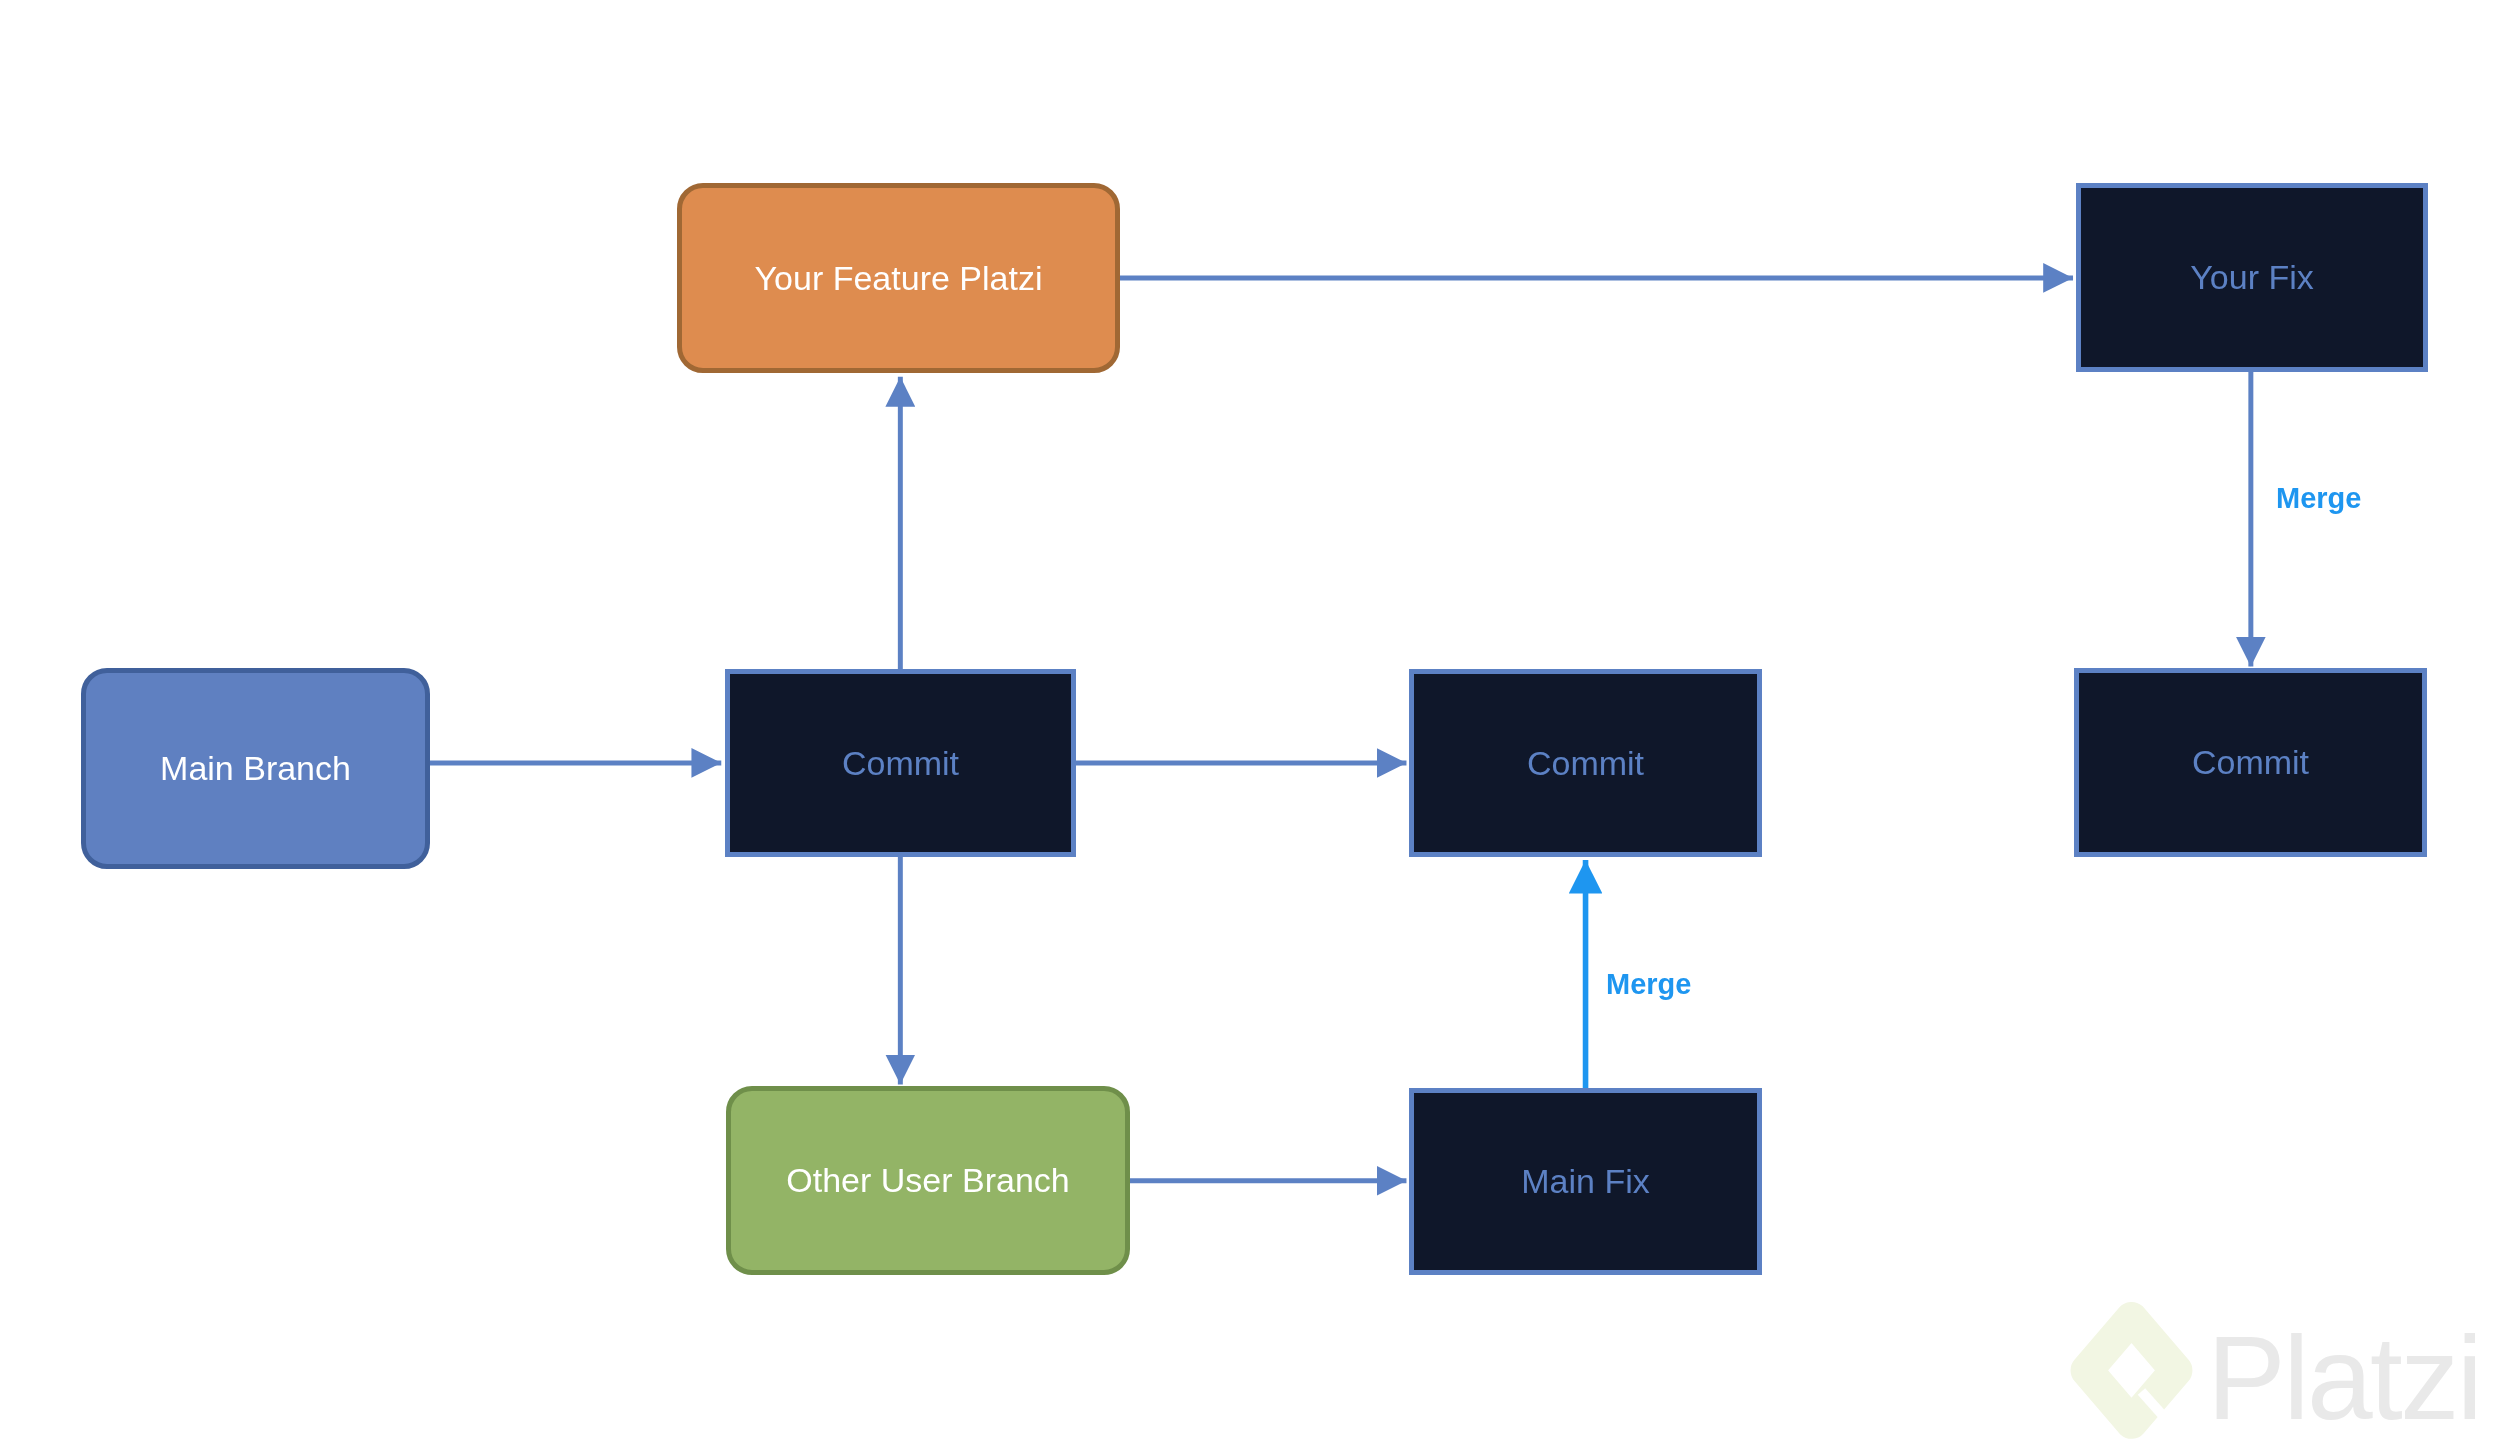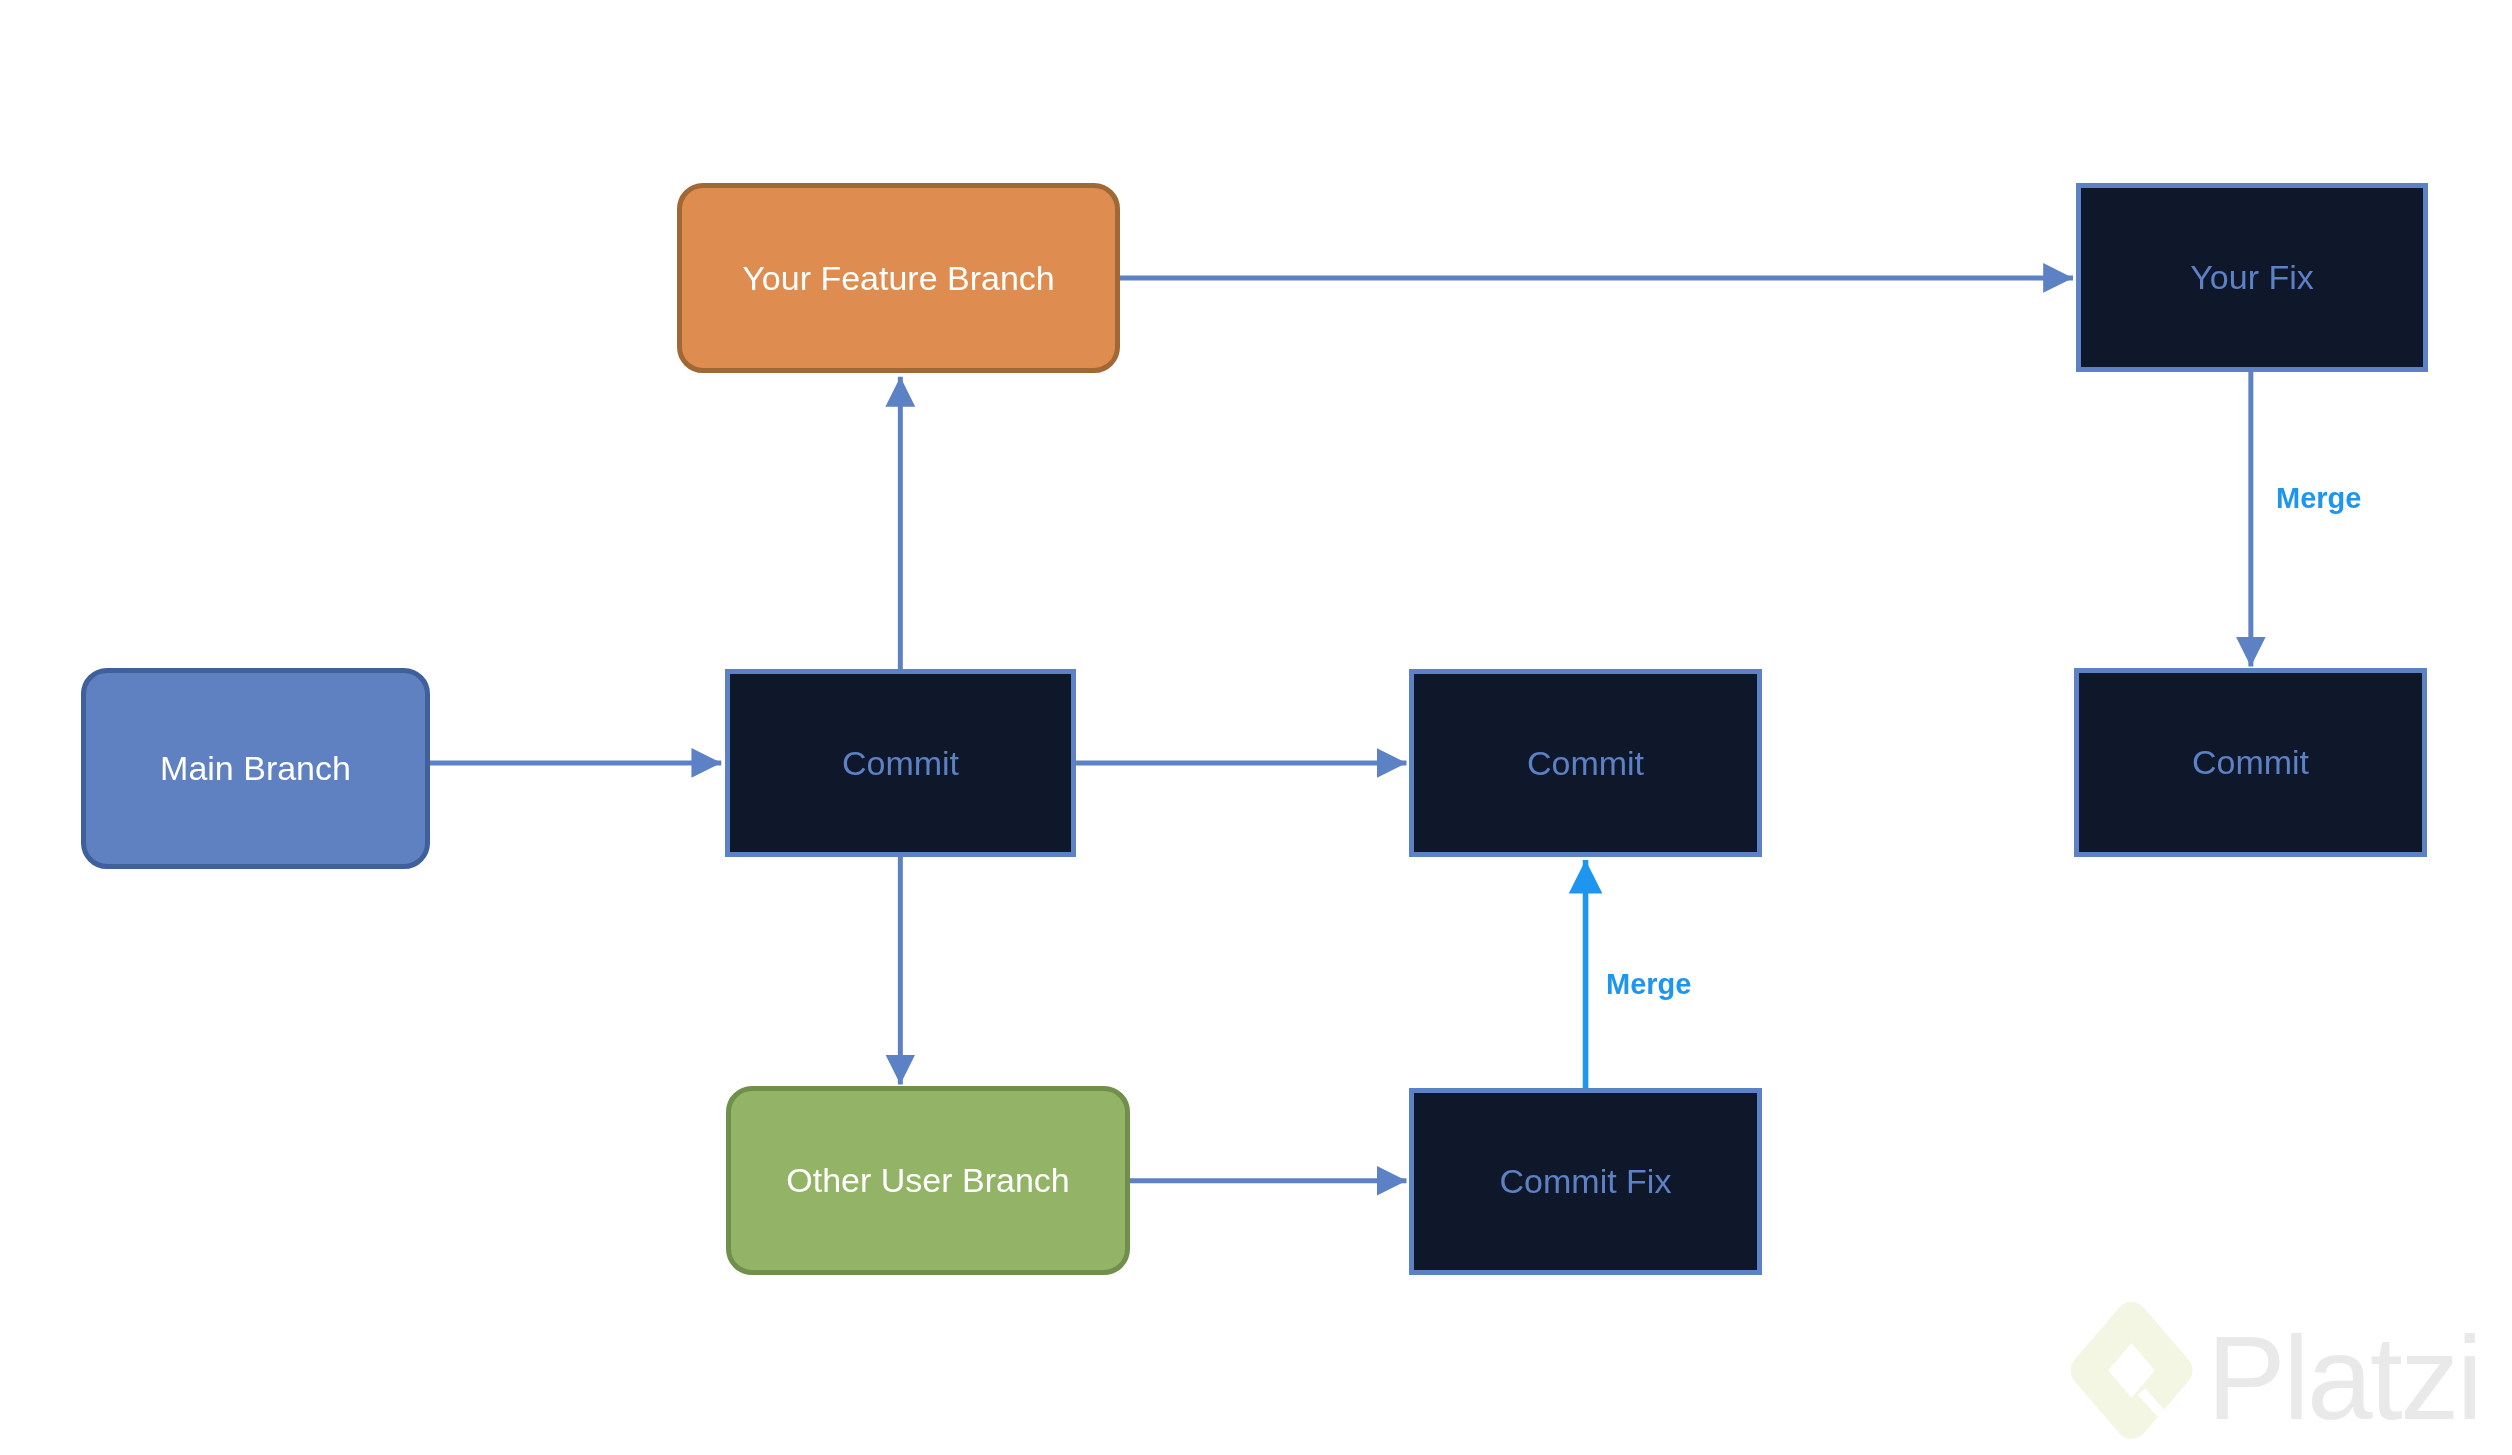--- a/index.html
+++ b/index.html
@@ -80,21 +80,21 @@
     <line x1="1448" y1="1076" x2="1448" y2="606" stroke="#5C81C4" stroke-width="8" marker-end="url(#ah)"></line>
     <line x1="1728" y1="1227" x2="2262" y2="1227" stroke="#5C81C4" stroke-width="8" marker-end="url(#ah)"></line>
     <line x1="1448" y1="1376" x2="1448" y2="1744" stroke="#5C81C4" stroke-width="8" marker-end="url(#ah)"></line>
     <line x1="1799" y1="447" x2="3334" y2="447" stroke="#5C81C4" stroke-width="8" marker-end="url(#ah)"></line>
     <line x1="3620" y1="597" x2="3620" y2="1072" stroke="#5C81C4" stroke-width="8" marker-end="url(#ah)"></line>
     <line x1="1732" y1="1899" x2="2262" y2="1899" stroke="#5C81C4" stroke-width="8" marker-end="url(#ah)"></line>
     <line x1="2550" y1="1750" x2="2550" y2="1383" stroke="#1E96F0" stroke-width="9" marker-end="url(#ahb)"></line>
   </svg>
 
   <div class="node rounded feature" style="left:677px;top:183px;width:443px;height:190px;">
-    <span>Your Feature Branch</span>
+    <span>Your Feature Platzi</span>
   </div>
 
   <div class="node plain" style="left:2076px;top:183px;width:352px;height:189px;">
     <span>Your Fix</span>
   </div>
 
   <div class="node rounded main" style="left:81px;top:668px;width:349px;height:201px;">
     <span>Main Branch</span>
   </div>
 
@@ -108,21 +108,21 @@
 
   <div class="node plain" style="left:2074px;top:668px;width:353px;height:189px;">
     <span>Commit</span>
   </div>
 
   <div class="node rounded other-user" style="left:726px;top:1086px;width:404px;height:189px;">
     <span>Other User Branch</span>
   </div>
 
   <div class="node plain" style="left:1409px;top:1088px;width:353px;height:187px;">
-    <span>Commit Fix</span>
+    <span>Main Fix</span>
   </div>
 
   <div class="edge-label" style="left:2276px;top:483px;">Merge</div>
 
   <div class="edge-label" style="left:1606px;top:969px;">Merge</div>
 
   <div class="watermark">
     <svg class="watermark-logo" width="127" height="148" viewBox="0 0 204 238">
       <path d="M102 34 L174 118 L102 202 L30 118 Z" fill="none" stroke="#F2F6E3" stroke-width="52" stroke-linejoin="round"></path>
       <line x1="118" y1="152" x2="168" y2="208" stroke="#ffffff" stroke-width="16"></line>

